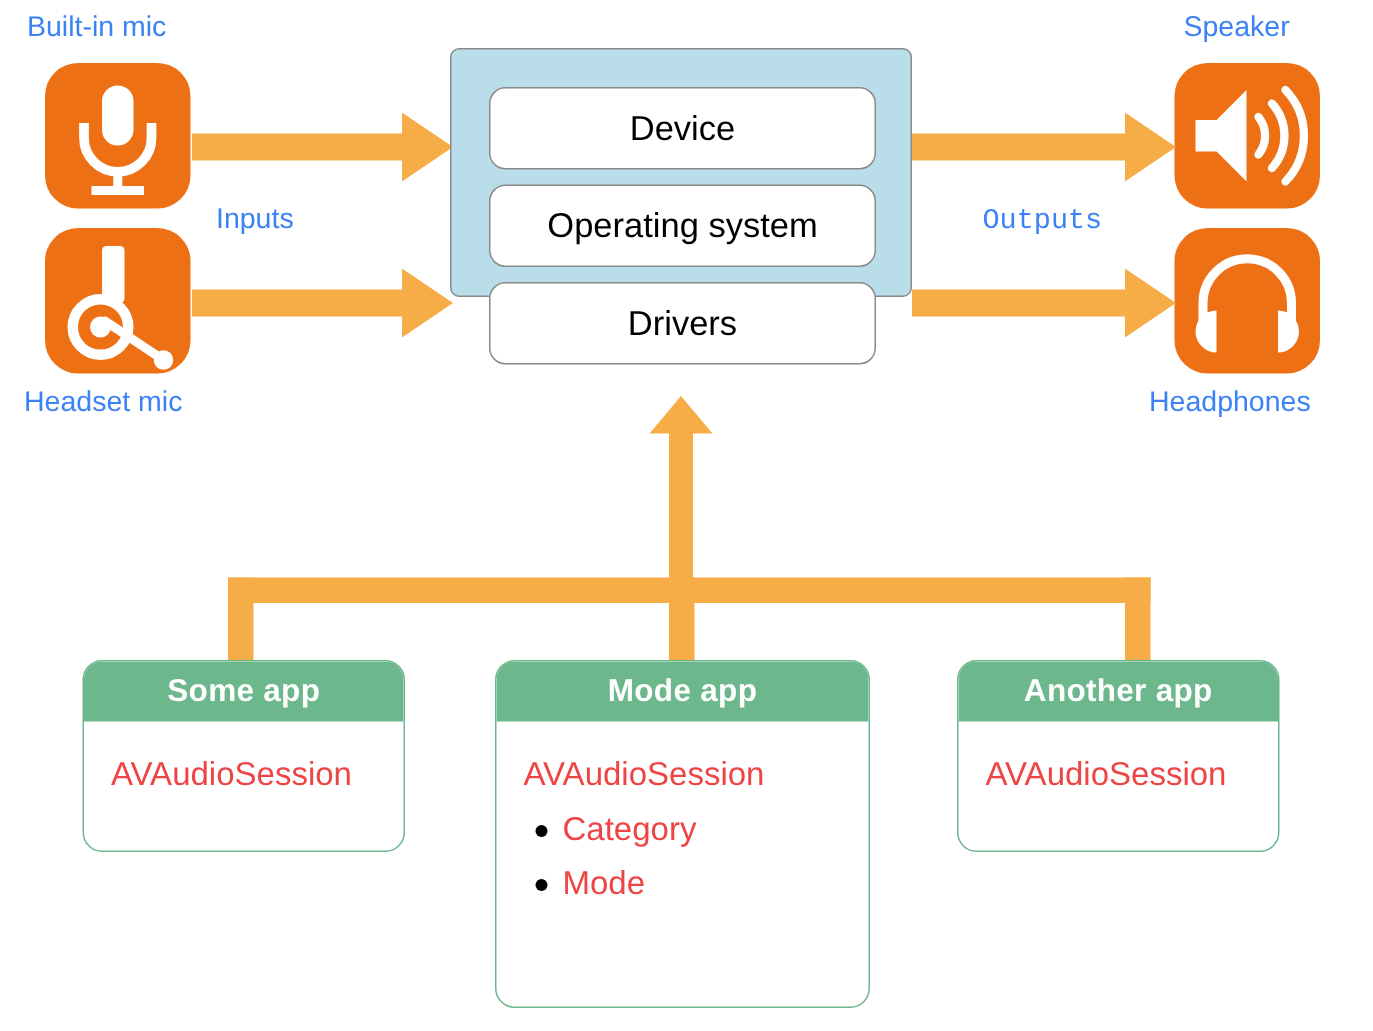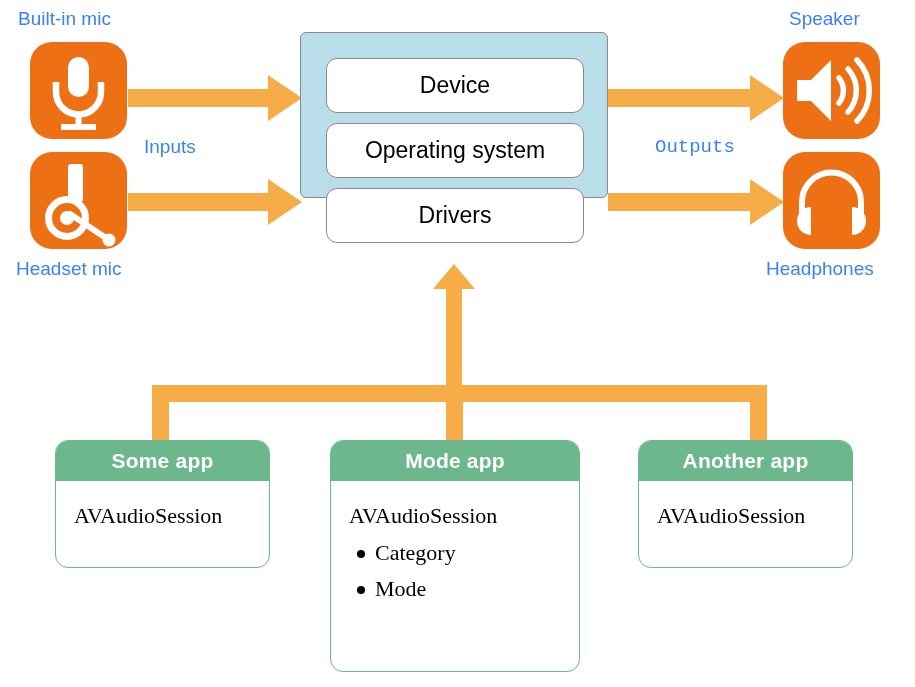--- a/index.html
+++ b/index.html
@@ -79,22 +79,21 @@
     color:#FFFFFF;
     font-size:21px;
     font-weight:bold;
     height:40px;
     display:flex;align-items:center;justify-content:center;
     letter-spacing:.2px;
   }
   .app-body{
     padding:22px 0 0 18px;
     font-size:22px;
-    color:#000000;
-    font-family:Liberation Serif, serif;
+    color:#ef4444;
   }
   .app-body .api{display:block;}
   .app-list{
     list-style:none;
     margin:6px 0 0 0;
     padding:0 0 0 26px;
   }
   .app-list li{
     position:relative;
     font-size:22px;

